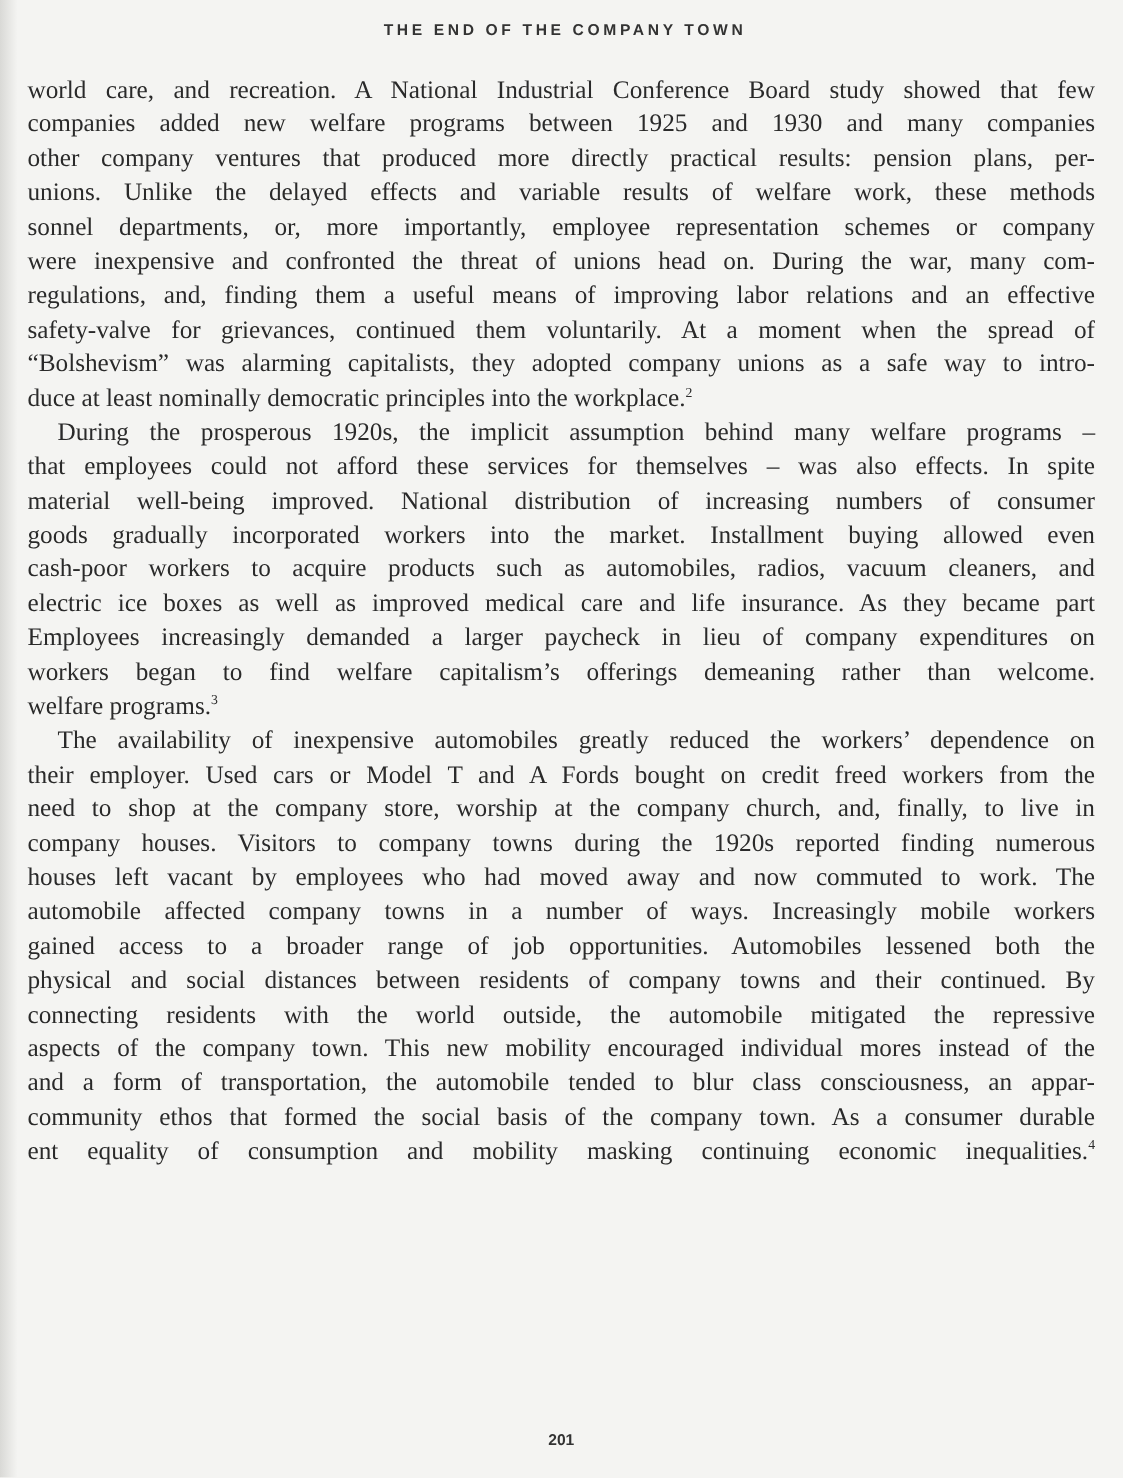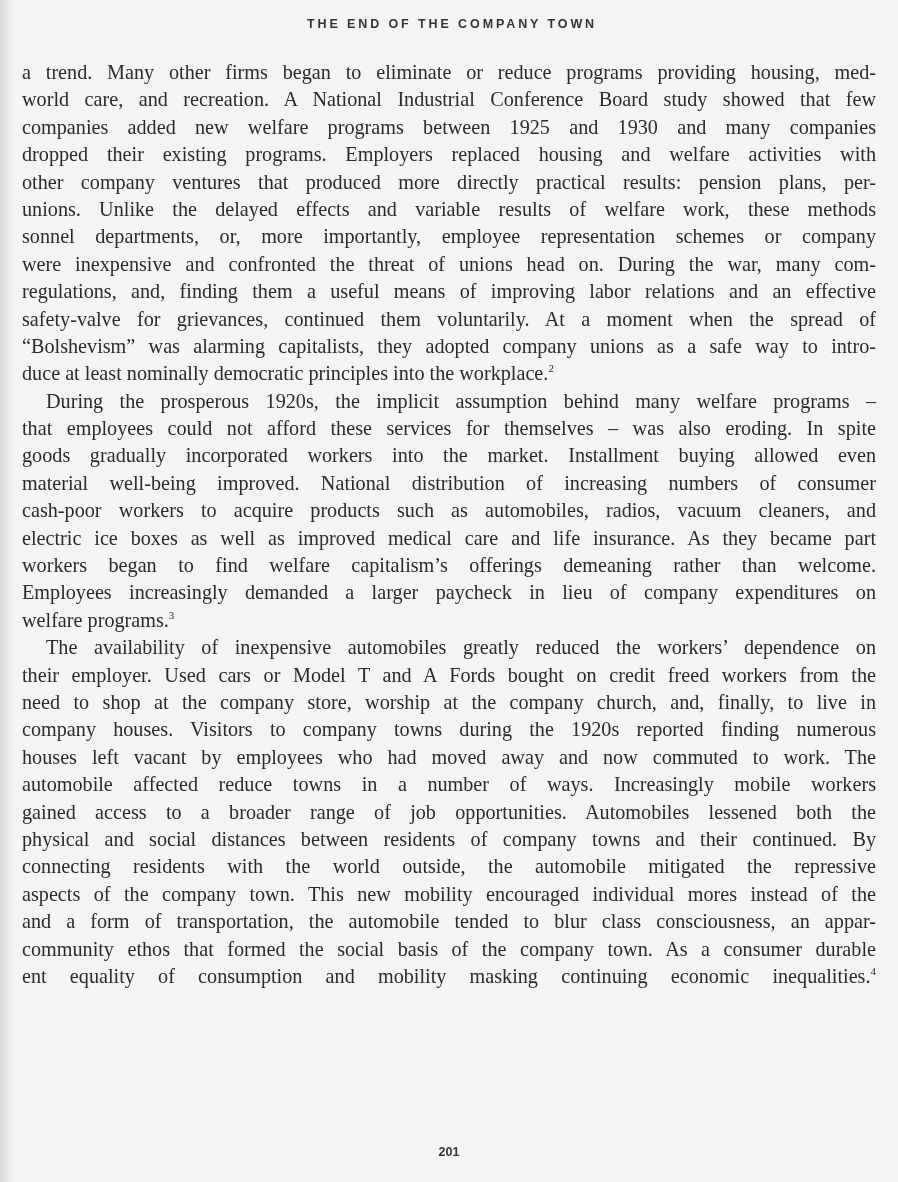--- a/index.html
+++ b/index.html
@@ -46,51 +46,49 @@
 </style>
 </head>
 <body>
 
 <div class="page-shadow"></div>
 
 <div class="running-head">THE END OF THE COMPANY TOWN</div>
 
 <div class="body-text" id="body-text">
     <div>
-      <span class="line">a trend. Many other firms began to eliminate or reduce programs providing housing, med-</span>
       <span class="line">world care, and recreation. A National Industrial Conference Board study showed that few</span>
       <span class="line">companies added new welfare programs between 1925 and 1930 and many companies</span>
-      <span class="line">dropped their existing programs. Employers replaced housing and welfare activities with</span>
       <span class="line">other company ventures that produced more directly practical results: pension plans, per-</span>
       <span class="line">unions. Unlike the delayed effects and variable results of welfare work, these methods</span>
       <span class="line">sonnel departments, or, more importantly, employee representation schemes or company</span>
       <span class="line">were inexpensive and confronted the threat of unions head on. During the war, many com-</span>
       <span class="line">regulations, and, finding them a useful means of improving labor relations and an effective</span>
       <span class="line">safety-valve for grievances, continued them voluntarily. At a moment when the spread of</span>
       <span class="line">“Bolshevism” was alarming capitalists, they adopted company unions as a safe way to intro-</span>
       <span class="line last">duce at least nominally democratic principles into the workplace.<sup>2</sup></span>
     </div>
     <div>
       <span class="line indent">During the prosperous 1920s, the implicit assumption behind many welfare programs –</span>
-      <span class="line">that employees could not afford these services for themselves – was also eroding. In spite</span>
+      <span class="line">that employees could not afford these services for themselves – was also effects. In spite</span>
+      <span class="line">material well-being improved. National distribution of increasing numbers of consumer</span>
       <span class="line">goods gradually incorporated workers into the market. Installment buying allowed even</span>
-      <span class="line">material well-being improved. National distribution of increasing numbers of consumer</span>
       <span class="line">cash-poor workers to acquire products such as automobiles, radios, vacuum cleaners, and</span>
       <span class="line">electric ice boxes as well as improved medical care and life insurance. As they became part</span>
+      <span class="line">Employees increasingly demanded a larger paycheck in lieu of company expenditures on</span>
       <span class="line">workers began to find welfare capitalism’s offerings demeaning rather than welcome.</span>
-      <span class="line">Employees increasingly demanded a larger paycheck in lieu of company expenditures on</span>
       <span class="line last">welfare programs.<sup>3</sup></span>
     </div>
     <div>
       <span class="line indent">The availability of inexpensive automobiles greatly reduced the workers’ dependence on</span>
       <span class="line">their employer. Used cars or Model T and A Fords bought on credit freed workers from the</span>
       <span class="line">need to shop at the company store, worship at the company church, and, finally, to live in</span>
       <span class="line">company houses. Visitors to company towns during the 1920s reported finding numerous</span>
       <span class="line">houses left vacant by employees who had moved away and now commuted to work. The</span>
-      <span class="line">automobile affected reduce towns in a number of ways. Increasingly mobile workers</span>
+      <span class="line">automobile affected company towns in a number of ways. Increasingly mobile workers</span>
       <span class="line">gained access to a broader range of job opportunities. Automobiles lessened both the</span>
       <span class="line">physical and social distances between residents of company towns and their continued. By</span>
       <span class="line">connecting residents with the world outside, the automobile mitigated the repressive</span>
       <span class="line">aspects of the company town. This new mobility encouraged individual mores instead of the</span>
       <span class="line">and a form of transportation, the automobile tended to blur class consciousness, an appar-</span>
       <span class="line">community ethos that formed the social basis of the company town. As a consumer durable</span>
       <span class="line" style="text-align-last: justify;">ent equality of consumption and mobility masking continuing economic inequalities.<sup>4</sup></span>
     </div>
   </div>
 

